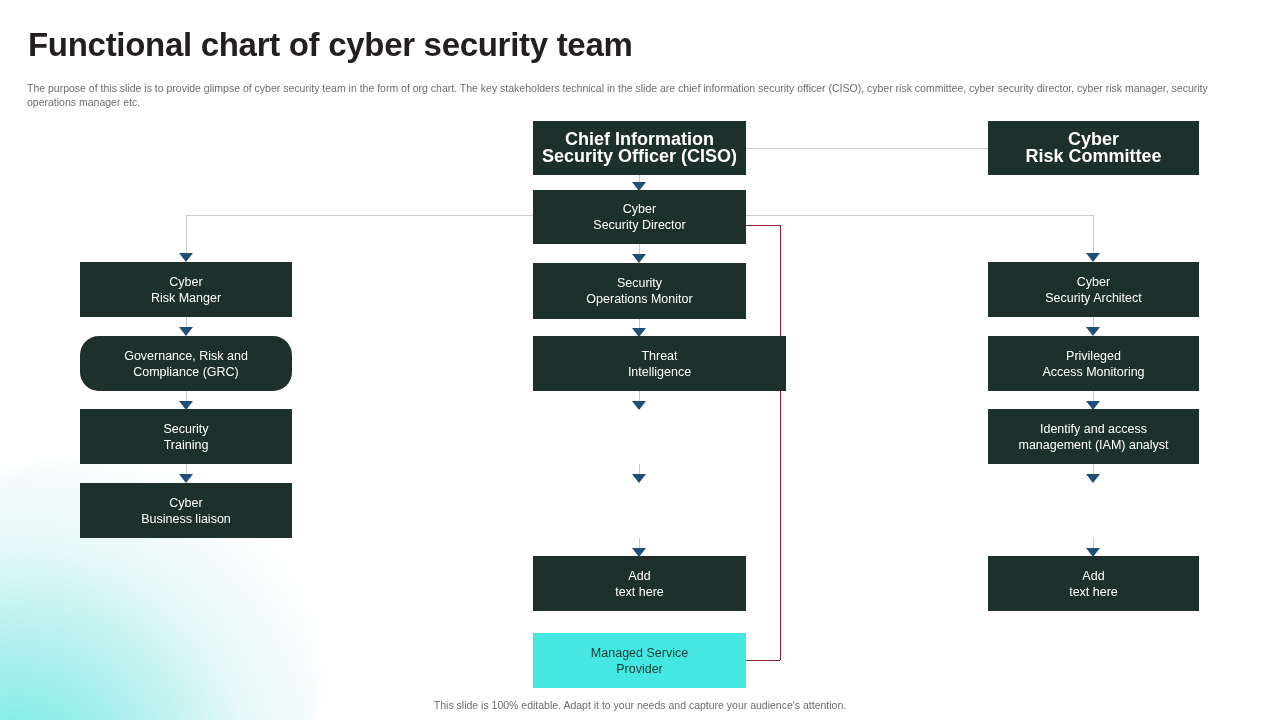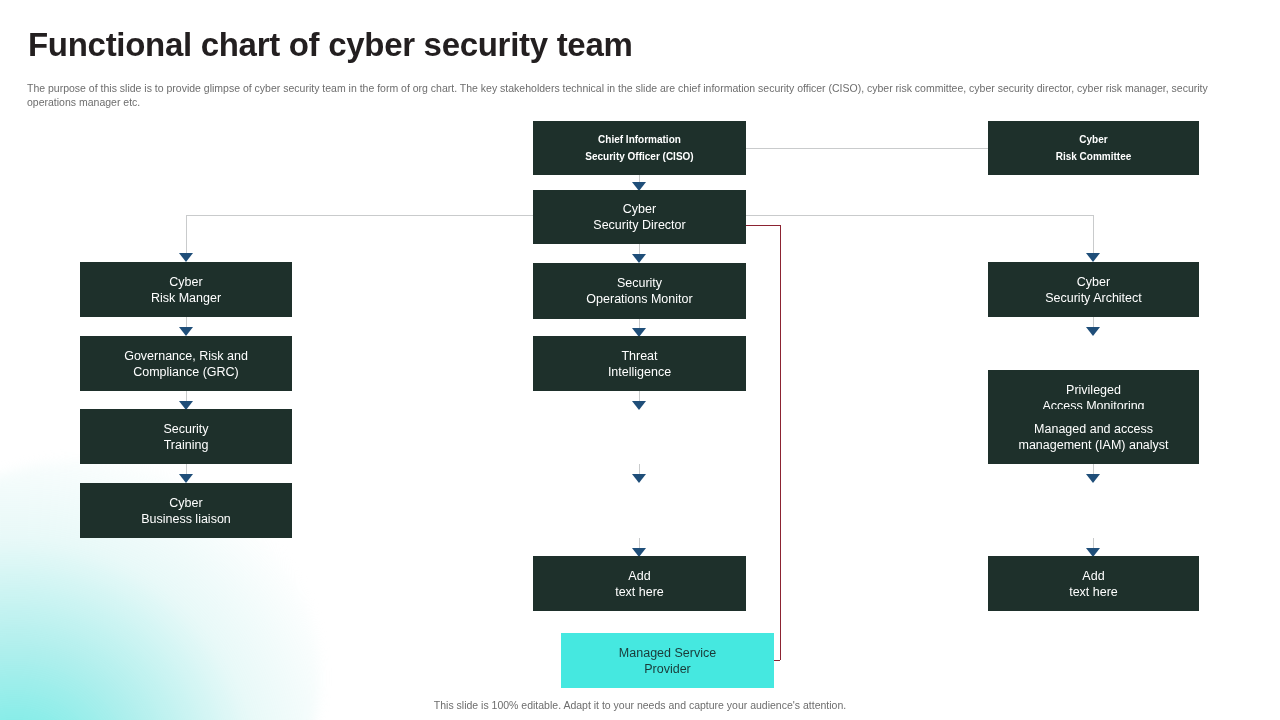--- a/index.html
+++ b/index.html
@@ -67,22 +67,22 @@
   
   .box {
     position:absolute;
     background:#1e302b;
     color:#ffffff;
     display:flex; align-items:center; justify-content:center;
     text-align:center;
     font-size:12.5px; line-height:16px;
     padding:4px 8px;
   }
-  .box.bold { font-weight:bold; font-size:10px; line-height:17px; }
-  .box.cyan { background:#45e8e0; color:#1a3a38;margin-left:28px; }
+  .box.bold { font-weight:bold; font-size:18px; line-height:17px; }
+  .box.cyan { background:#45e8e0; color:#1a3a38; }
   .box span { display:block; white-space:pre-line; }
 </style>
 </head>
 <body>
 
 <div id="slide">
 
   <div class="blob"></div>
 
   <div class="title">Functional chart of cyber security team</div>
@@ -149,60 +149,60 @@
 
   <div class="box" style="left:533px; top:190px; width:213px; height:54px;">
     <span>Cyber
 Security Director</span>
   </div>
 
   <div class="box" style="left:80px; top:262px; width:212px; height:55px;">
     <span>Cyber
 Risk Manger</span>
   </div>
-  <div class="box" style="left:80px; top:336px; width:212px; height:55px;">
+  <div class="box" style="left:80px; top:336px; width:212px; height:55px;border-radius:19px;">
     <span>Governance,  Risk and
 Compliance  (GRC)</span>
   </div>
   <div class="box" style="left:80px; top:409px; width:212px; height:55px;">
     <span>Security
 Training</span>
   </div>
   <div class="box" style="left:80px; top:483px; width:212px; height:55px;">
     <span>Cyber
 Business liaison</span>
   </div>
 
   <div class="box" style="left:533px; top:263px; width:213px; height:56px;">
     <span>Security
 Operations Monitor</span>
   </div>
-  <div class="box" style="left:533px; top:336px; width:213px; height:55px;">
+  <div class="box" style="left:533px; top:336px; width:253px; height:55px;">
     <span>Threat
 Intelligence</span>
   </div>
   <div class="box" style="left:533px; top:556px; width:213px; height:55px;">
     <span>Add
 text here</span>
   </div>
   <div class="box cyan" style="left:533px; top:633px; width:213px; height:55px;">
     <span>Managed  Service
 Provider</span>
   </div>
 
   <div class="box" style="left:988px; top:262px; width:211px; height:55px;">
     <span>Cyber
 Security Architect</span>
   </div>
-  <div class="box" style="left:988px; top:336px; width:211px; height:55px;margin-top:34px;">
+  <div class="box" style="left:988px; top:336px; width:211px; height:55px;">
     <span>Privileged
 Access Monitoring</span>
   </div>
   <div class="box" style="left:988px; top:409px; width:211px; height:55px;">
-    <span>Managed  and  access
+    <span>Identify  and  access
 management  (IAM) analyst</span>
   </div>
   <div class="box" style="left:988px; top:556px; width:211px; height:55px;">
     <span>Add
 text here</span>
   </div>
 
   <div class="footer">This slide is 100% editable. Adapt it to your needs and capture your audience's attention.</div>
 
 </div>

